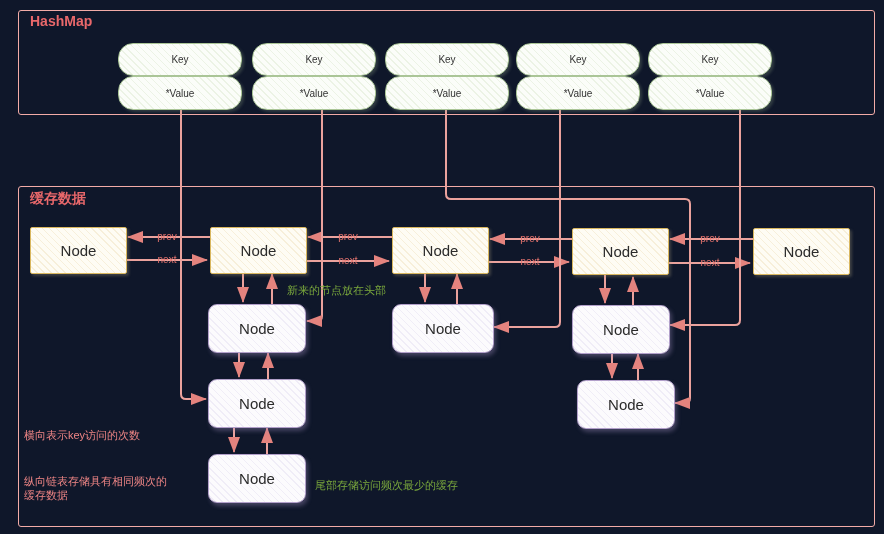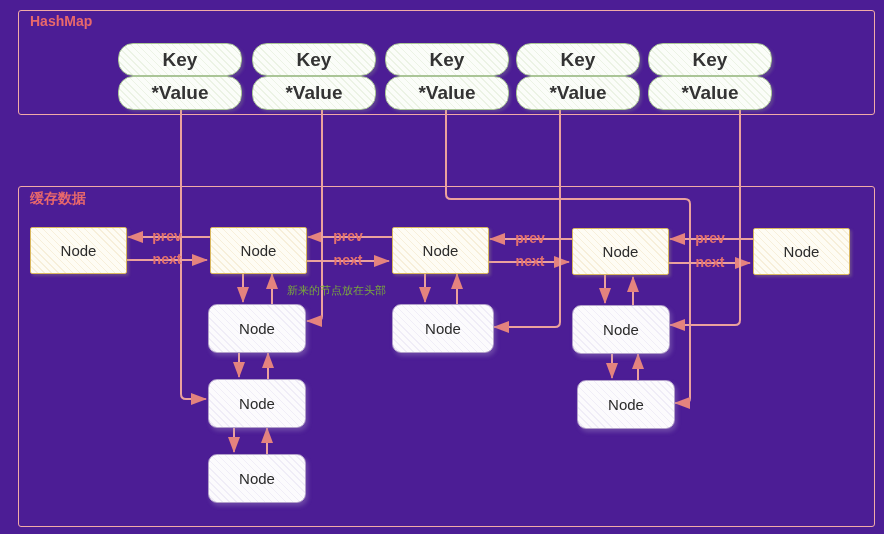--- a/index.html
+++ b/index.html
@@ -1,53 +1,53 @@
 <!DOCTYPE html>
 <html><head>
 <meta charset="utf-8">
 <style>
   html,body{margin:0;padding:0;background:#fff;}
   .stage{
-    position:relative;width:884px;height:534px;overflow:hidden;background:#4c1d95;
+    position:relative;width:884px;height:534px;overflow:hidden;background:#0f172a;
     font-family:"Liberation Sans","DejaVu Sans",sans-serif;
   }
   .container-box{
     position:absolute;border:1.6px solid #f2aba7;border-radius:3px;background:transparent;z-index:1;
   }
   .container-title{
     position:absolute;font-size:14px;font-weight:bold;color:#e9686b;z-index:5;white-space:nowrap;
   }
   svg.connectors{position:absolute;left:0;top:0;z-index:2;}
   .kv-box{
     position:absolute;width:122px;height:31px;z-index:3;
     border:1.4px solid #abc698;border-radius:15px;
     background:repeating-linear-gradient(45deg,#fbfdf9 0px,#fbfdf9 4px,#ecf3e5 4px,#ecf3e5 5px);
     box-shadow:2px 2px 3px rgba(150,170,140,0.25);
     display:flex;align-items:center;justify-content:center;
-    font-size:19px;color:#333;font-weight:bold;
+    font-size:10px;color:#333;
   }
   .top-node{
     position:absolute;width:95px;height:45px;z-index:3;
     border:1.5px solid #d9b75f;border-radius:2px;
     background:repeating-linear-gradient(45deg,#fefcf4 0px,#fefcf4 4px,#f7efda 4px,#f7efda 5px);
     box-shadow:2px 2px 3px rgba(170,160,130,0.3);
     display:flex;align-items:center;justify-content:center;
     font-size:15px;color:#2b2b2b;
   }
   .chain-node{
     position:absolute;width:96px;height:47px;z-index:3;
     border:1.4px solid #b2a0ca;border-radius:9px;
     background:repeating-linear-gradient(45deg,#fcfbfd 0px,#fcfbfd 4px,#f0edf7 4px,#f0edf7 5px);
     box-shadow:2px 3px 4px rgba(170,150,200,0.35);
     display:flex;align-items:center;justify-content:center;
     font-size:15px;color:#2b2b2b;
   }
   .arrow-label{
-    position:absolute;z-index:4;font-size:14px;color:#e4736e;
-    transform:translate(-50%,-55%);white-space:nowrap;font-weight:bold;
+    position:absolute;z-index:4;font-size:10px;color:#e4736e;
+    transform:translate(-50%,-55%);white-space:nowrap;
   }
   .note{position:absolute;z-index:4;font-size:11px;white-space:nowrap;line-height:1.3;}
   .note-green{color:#7aa83c;}
   .note-pink{color:#ee8585;}
 </style>
 </head>
 <body>
 
 <div class="stage">
 
@@ -126,14 +126,20 @@
   <div class="chain-node" style="left:208px;top:304px;">Node</div>
   <div class="chain-node" style="left:208px;top:379px;">Node</div>
   <div class="chain-node" style="left:208px;top:454px;">Node</div>
 
   <div class="chain-node" style="left:392px;top:304px;width:100px;">Node</div>
 
   <div class="chain-node" style="left:572px;top:305px;">Node</div>
   <div class="chain-node" style="left:577px;top:380px;">Node</div>
 
   <div class="note note-green" style="left:287px;top:283px;">新来的节点放在头部</div>
+  <div class="note note-green" style="left:315px;top:478px;">尾部存储访问频次最少的缓存</div>
+  <div class="note note-pink" style="left:24px;top:428px;">横向表示key访问的次数</div>
+  <div class="note note-pink" style="left:24px;top:474px;">
+    <span style="display:block;">纵向链表存储具有相同频次的</span>
+    <span style="display:block;">缓存数据</span>
+  </div>
 
 </div>
 
 </body></html>

